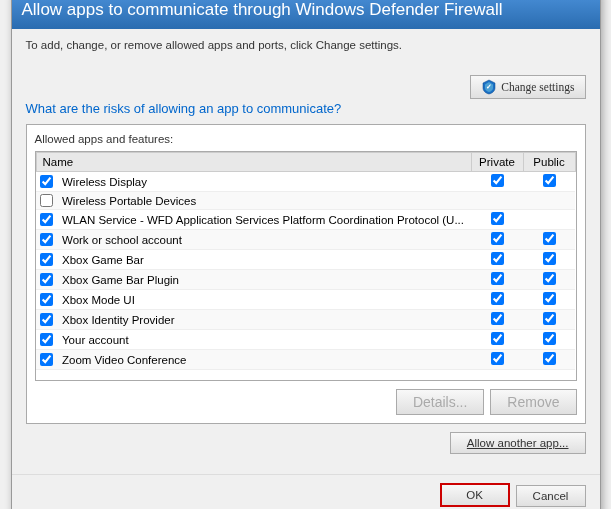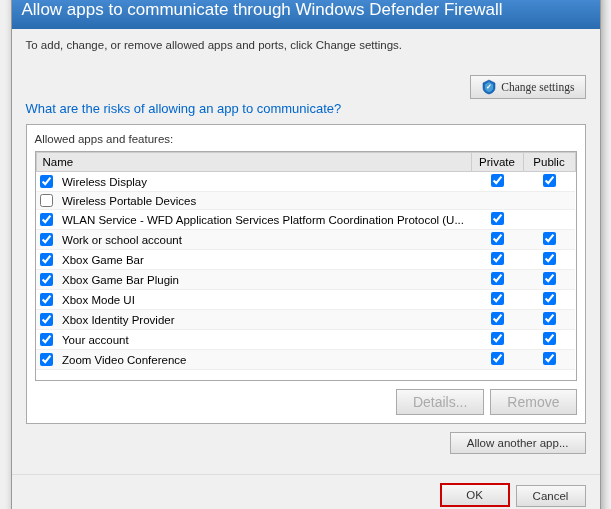--- a/index.html
+++ b/index.html
@@ -143,20 +143,21 @@
       color: #aaa;
       cursor: default;
     }
     .allow-app-btn {
       background: linear-gradient(to bottom, #f8f8f8, #e0e0e0);
       border: 1px solid #aaa;
       padding: 4px 16px;
       font-size: 11.5px;
       cursor: pointer;
       color: #333;
+      text-decoration: underline;
     }
     .bottom-row {
       display: flex;
       justify-content: flex-end;
       align-items: flex-end;
       gap: 6px;
       margin-top: 10px;
       padding: 8px 14px 10px 14px;
       border-top: 1px solid #ddd;
     }

